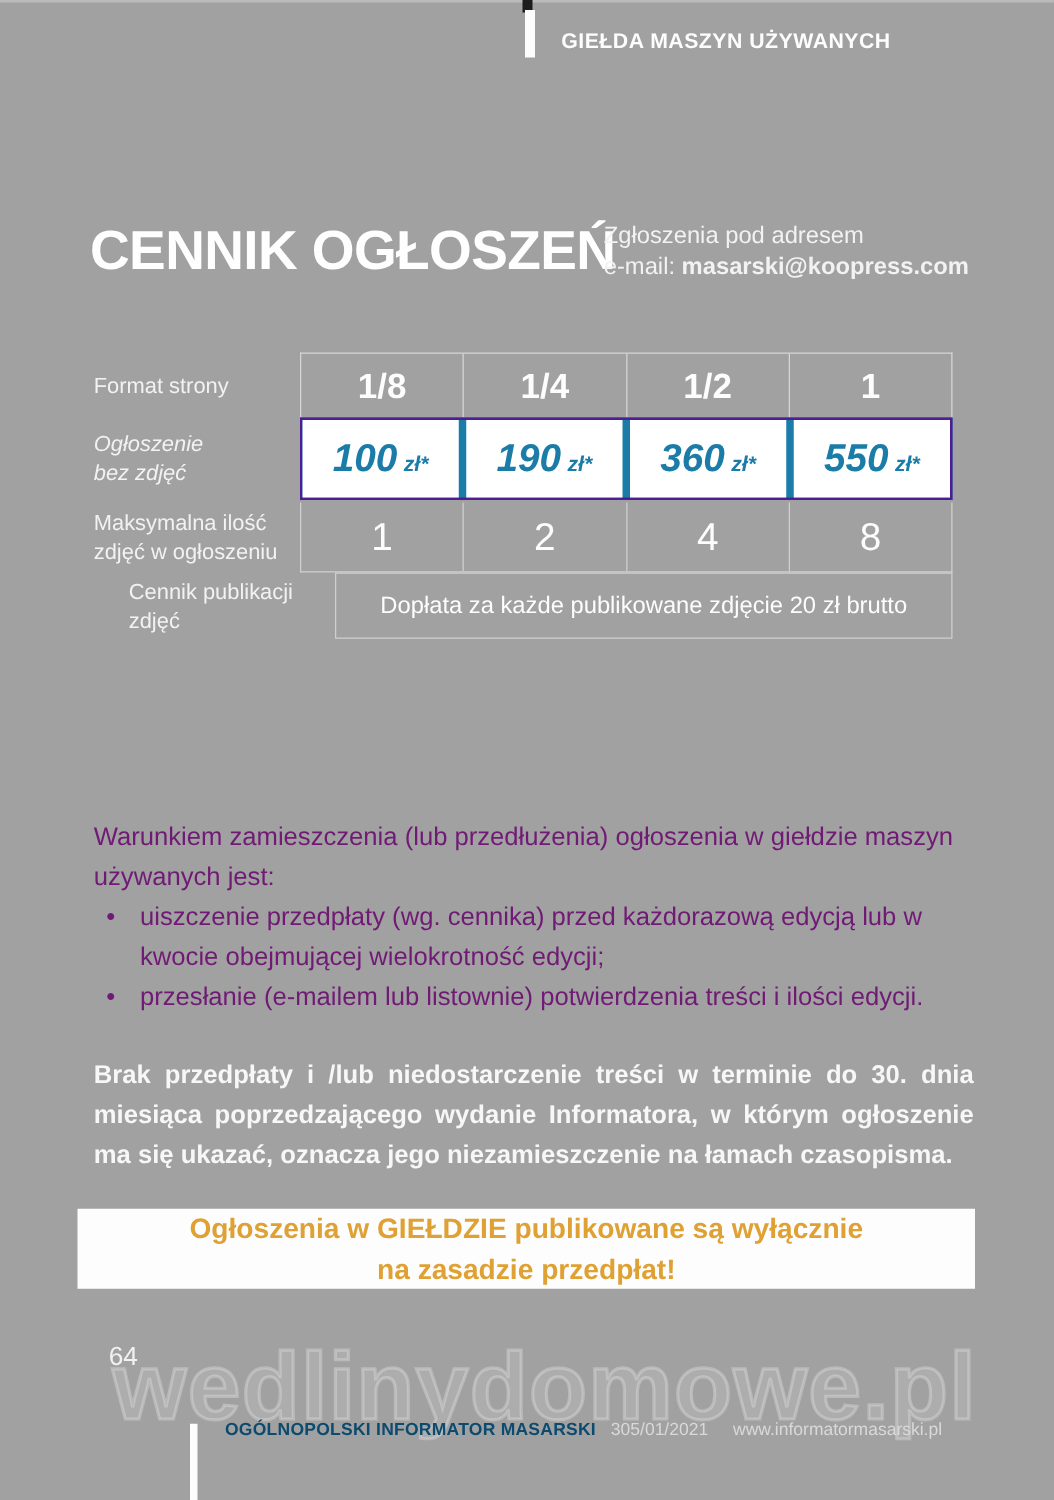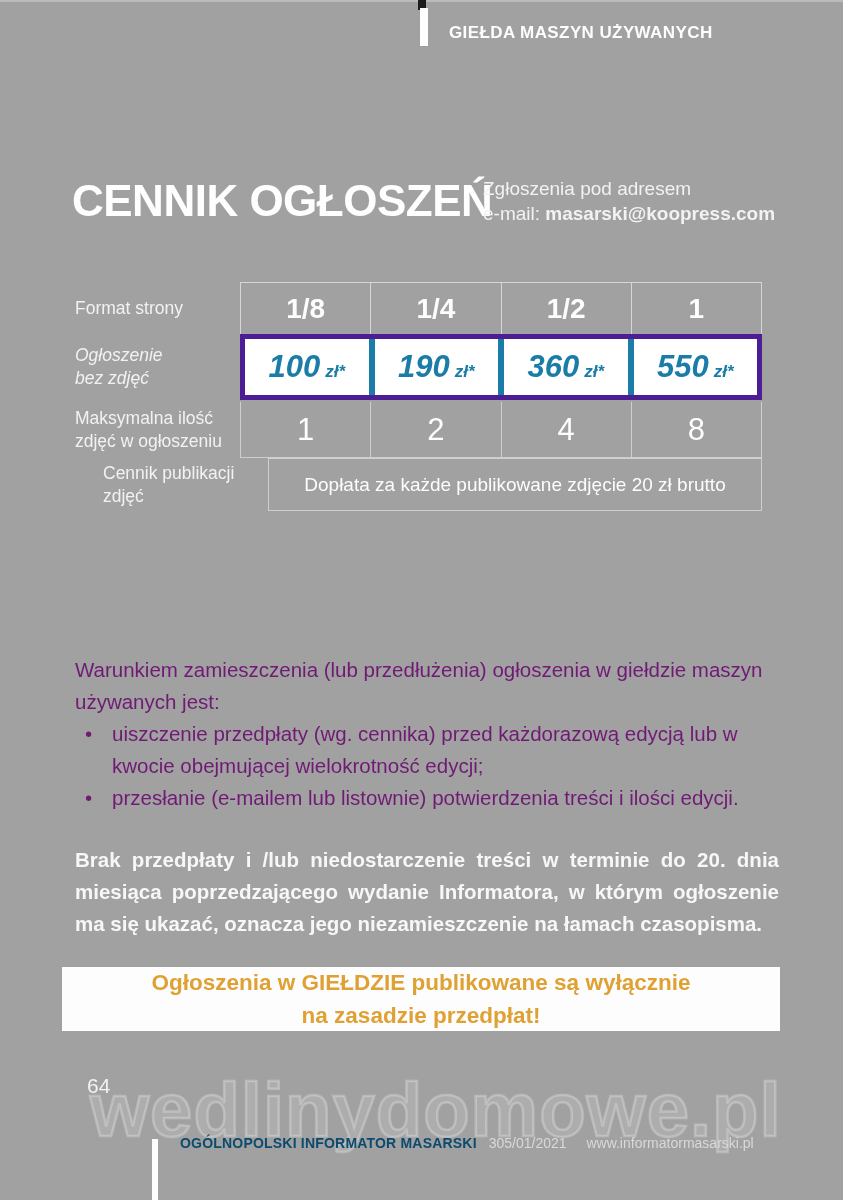--- a/index.html
+++ b/index.html
@@ -38,21 +38,21 @@
   }
   .t-cells{flex:1;display:flex;}
   .t-cells .cell{flex:1;display:flex;align-items:center;justify-content:center;}
 
   .row-format{height:52px;}
   .row-format .t-cells{border:1.5px solid #d6d6d6;border-bottom:none;}
   .row-format .cell{font-weight:bold;font-size:28px;}
   .row-format .cell + .cell{border-left:1.5px solid #d6d6d6;}
 
   .row-price{height:66px;font-style:italic;}
-  .row-price .t-cells{background:#1b7ca8;border:5px solid #4c1d95;}
+  .row-price .t-cells{background:#1b7ca8;border:2px solid #4c1d95;}
   .row-price .cell{background:#ffffff;color:#1b7ca8;}
   .row-price .cell + .cell{margin-left:6px;}
   .row-price .price{display:flex;align-items:baseline;}
   .row-price .amount{font-weight:bold;font-size:31px;}
   .row-price .unit{font-weight:bold;font-size:17px;margin-left:5px;}
 
   .row-photos{height:56px;margin-top:2px;}
   .row-photos .t-cells{border:1px solid #cfcfcf;border-top:none;}
   .row-photos .cell{font-size:31px;font-weight:normal;}
   .row-photos .cell + .cell{border-left:1px solid #cfcfcf;}
@@ -188,21 +188,21 @@
 </div>
 
 <div class="abs conditions">
   <div>Warunkiem zamieszczenia (lub przedłużenia) ogłoszenia w giełdzie maszyn używanych jest:</div>
   <ul>
     <li>uiszczenie przedpłaty (wg. cennika) przed każdorazową edycją lub w kwocie obejmującej wielokrotność edycji;</li>
     <li>przesłanie (e-mailem lub listownie) potwierdzenia treści i ilości edycji.</li>
   </ul>
 </div>
 
-<div class="abs warning">Brak przedpłaty i /lub niedostarczenie treści w terminie do 20. dnia miesiąca poprzedzającego wydanie Informatora, w którym ogłoszenie ma się ukazać, oznacza jego niezamieszczenie na łamach czasopisma.</div>
+<div class="abs warning">Brak przedpłaty i /lub niedostarczenie treści w terminie do 30. dnia miesiąca poprzedzającego wydanie Informatora, w którym ogłoszenie ma się ukazać, oznacza jego niezamieszczenie na łamach czasopisma.</div>
 
 <div class="abs notice-box">
   <div class="line">Ogłoszenia w GIEŁDZIE publikowane są wyłącznie</div>
   <div class="line">na zasadzie przedpłat!</div>
 </div>
 
 <div class="abs watermark">wedlinydomowe.pl</div>
 
 <div class="abs page-number footer">64</div>
 <div class="abs footer-bar footer"></div>

